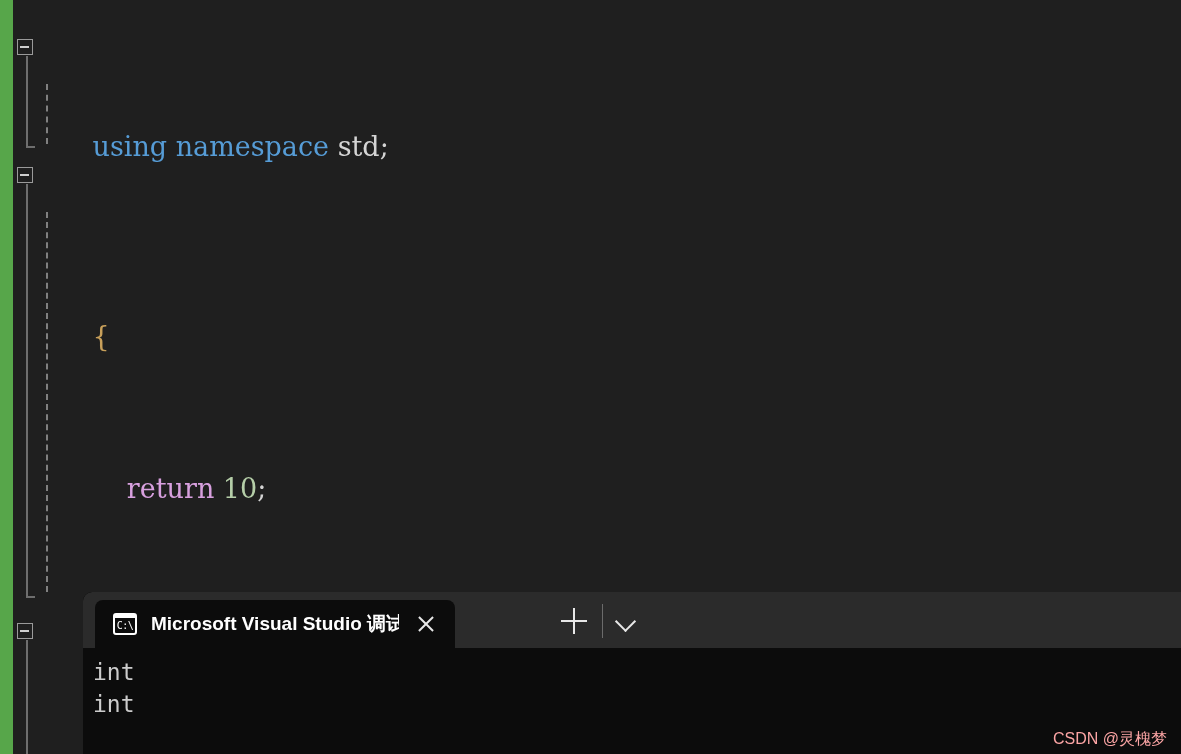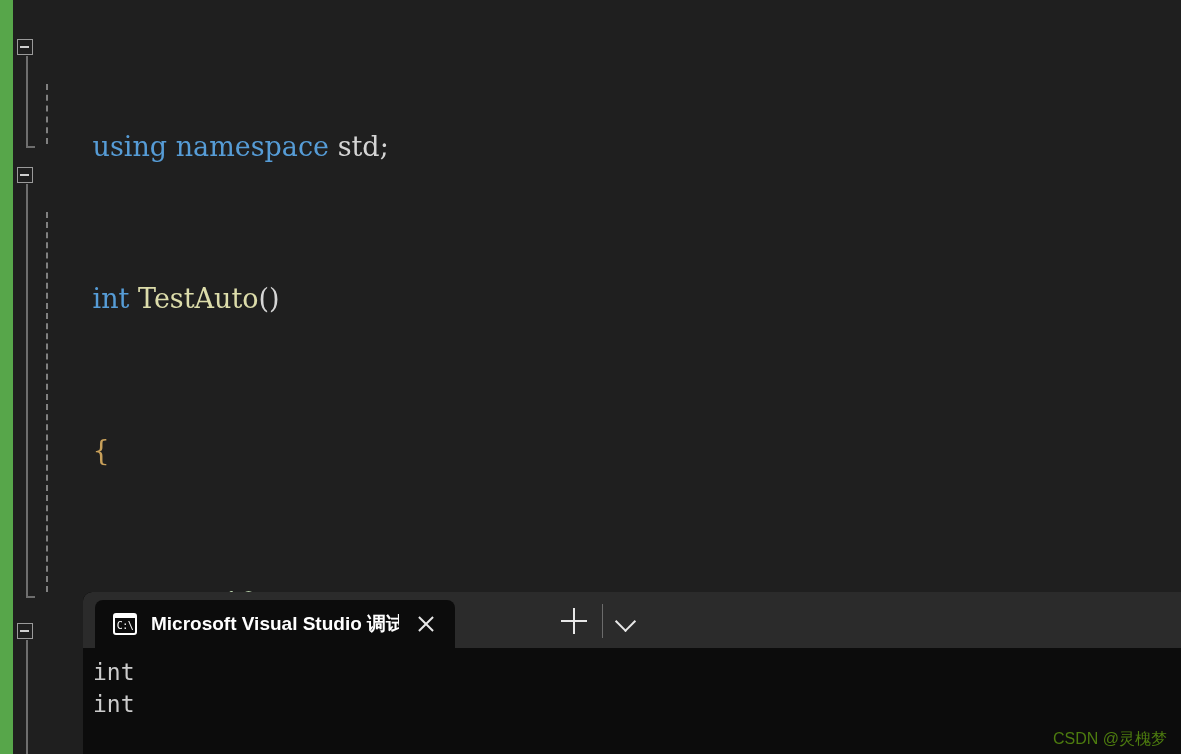--- a/index.html
+++ b/index.html
@@ -258,21 +258,21 @@
     color: #cccccc;
     white-space: pre;
   }
 
   #watermark {
     position: absolute;
     right: 14px;
     bottom: 12px;
     font-family: "Liberation Sans", sans-serif;
     font-size: 16px;
-    color: #4d7c0f;
+    color: #fca5a5;
     white-space: nowrap;
   }
 </style>
 </head>
 <body>
 
 <div id="editor">
 
   <div id="change-strip"></div>
   <div id="glyph-margin"></div>
@@ -289,23 +289,20 @@
 
   <div class="collapse-box" style="top:623px;"></div>
   <div class="solid-guide" style="top:640px;height:114px;"></div>
 
   <div id="code">
 
     <div class="line">
       <span class="ln-txt"><span class="kw">using</span> <span class="kw">namespace</span> <span class="std">std</span><span class="pun">;</span></span>
     </div>
 
-    <div class="line">
-      <span class="ln-txt"><span class="kw">int</span> <span class="fn">TestAuto</span><span class="pun">()</span></span>
-    </div>
 
     <div class="line">
       <span class="ln-txt"><span class="brc">{</span></span>
     </div>
 
     <div class="line">
       <span class="ln-txt">    <span class="ret">return</span> <span class="num">10</span><span class="pun">;</span></span>
     </div>
 
     <div class="line">

